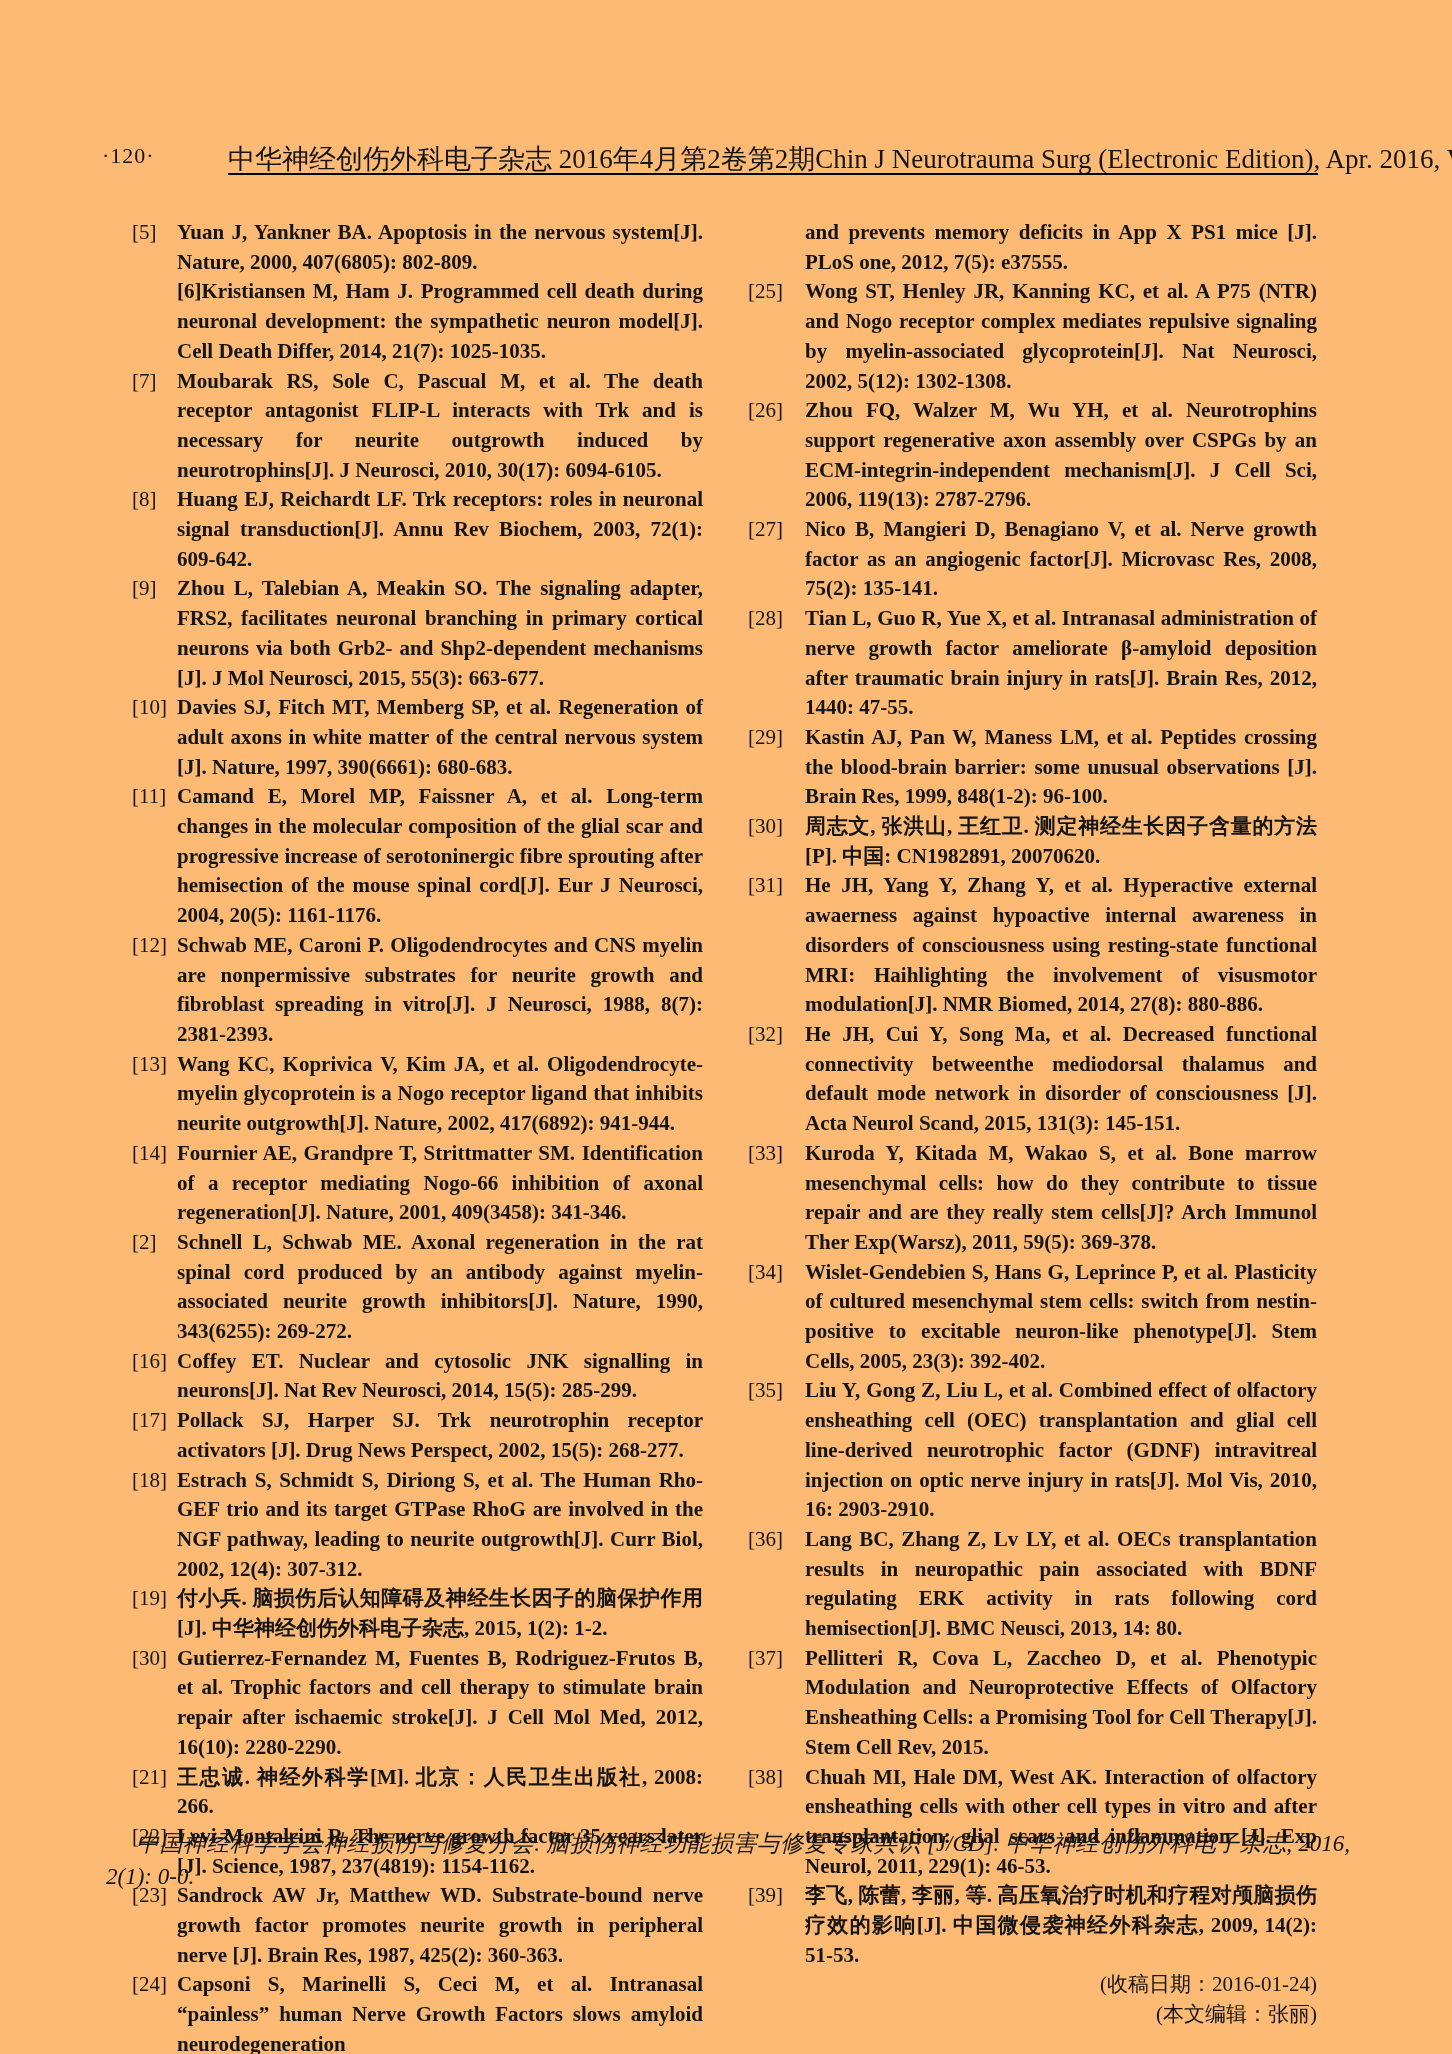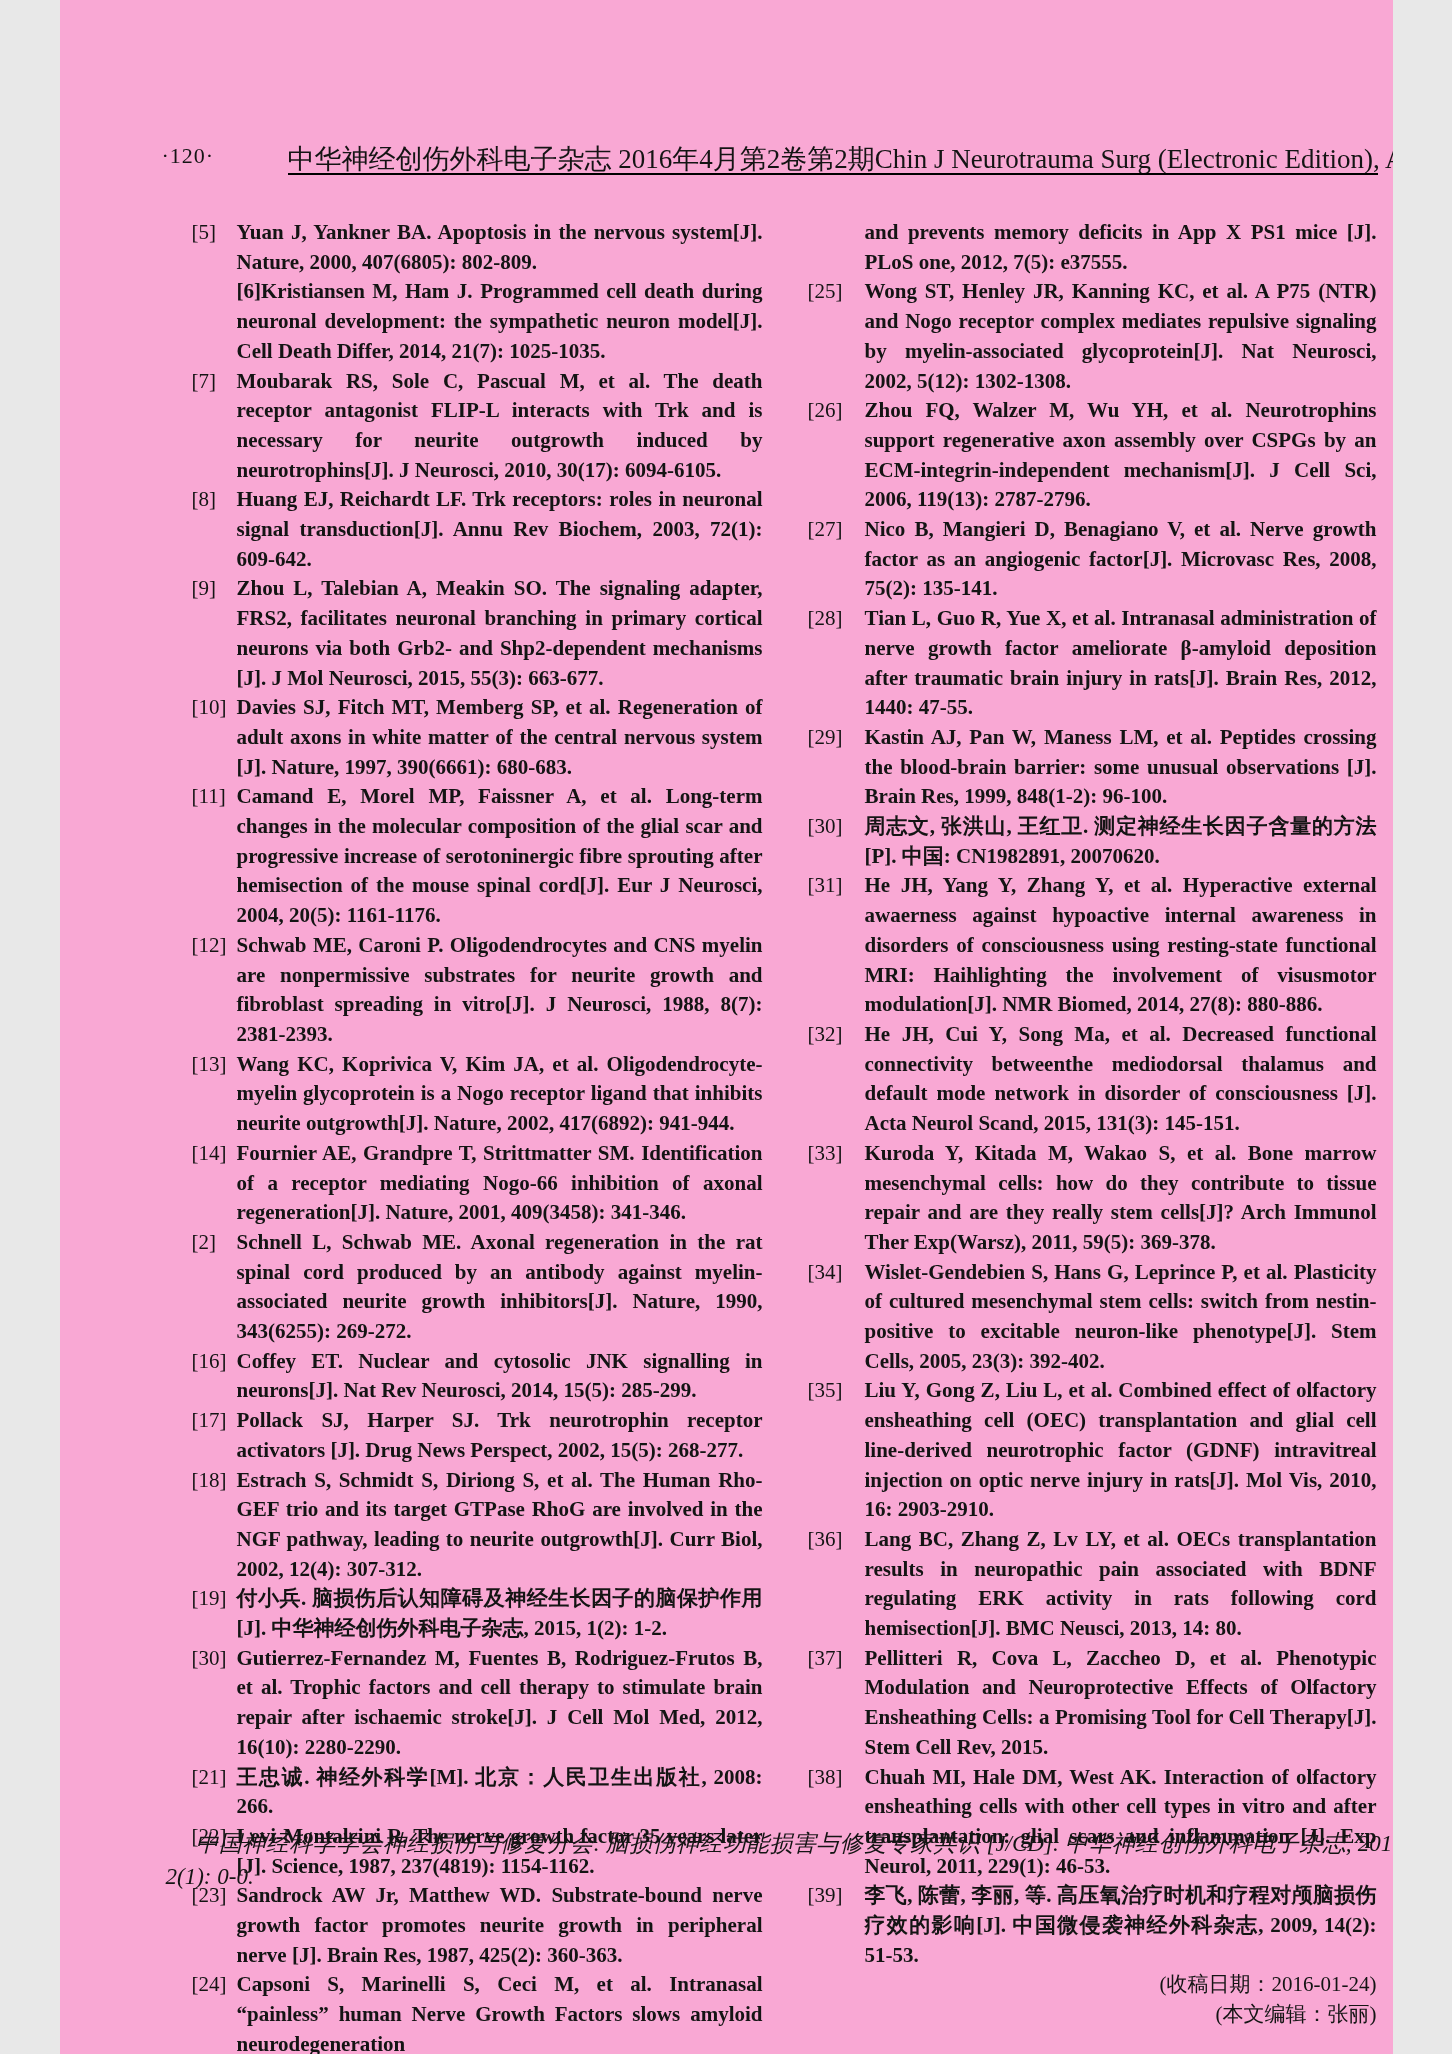--- a/index.html
+++ b/index.html
@@ -1,21 +1,21 @@
 <!DOCTYPE html>
 <html><head>
 <meta charset="utf-8">
 <style>
   html, body { margin: 0; padding: 0; background: #e8e8e8; }
   .page {
     position: relative;
-    width: 1333px;
+    width: 1452px;
     height: 2054px;
     margin: 0 auto;
-    background: #f9a8d4;
+    background: #fdba74;
     color: #141414;
     font-family: "Liberation Serif", "DejaVu Serif", serif;
     overflow: hidden;
   }
 
   
   .pageno {
     position: absolute;
     left: 102px;
     top: 143px;

